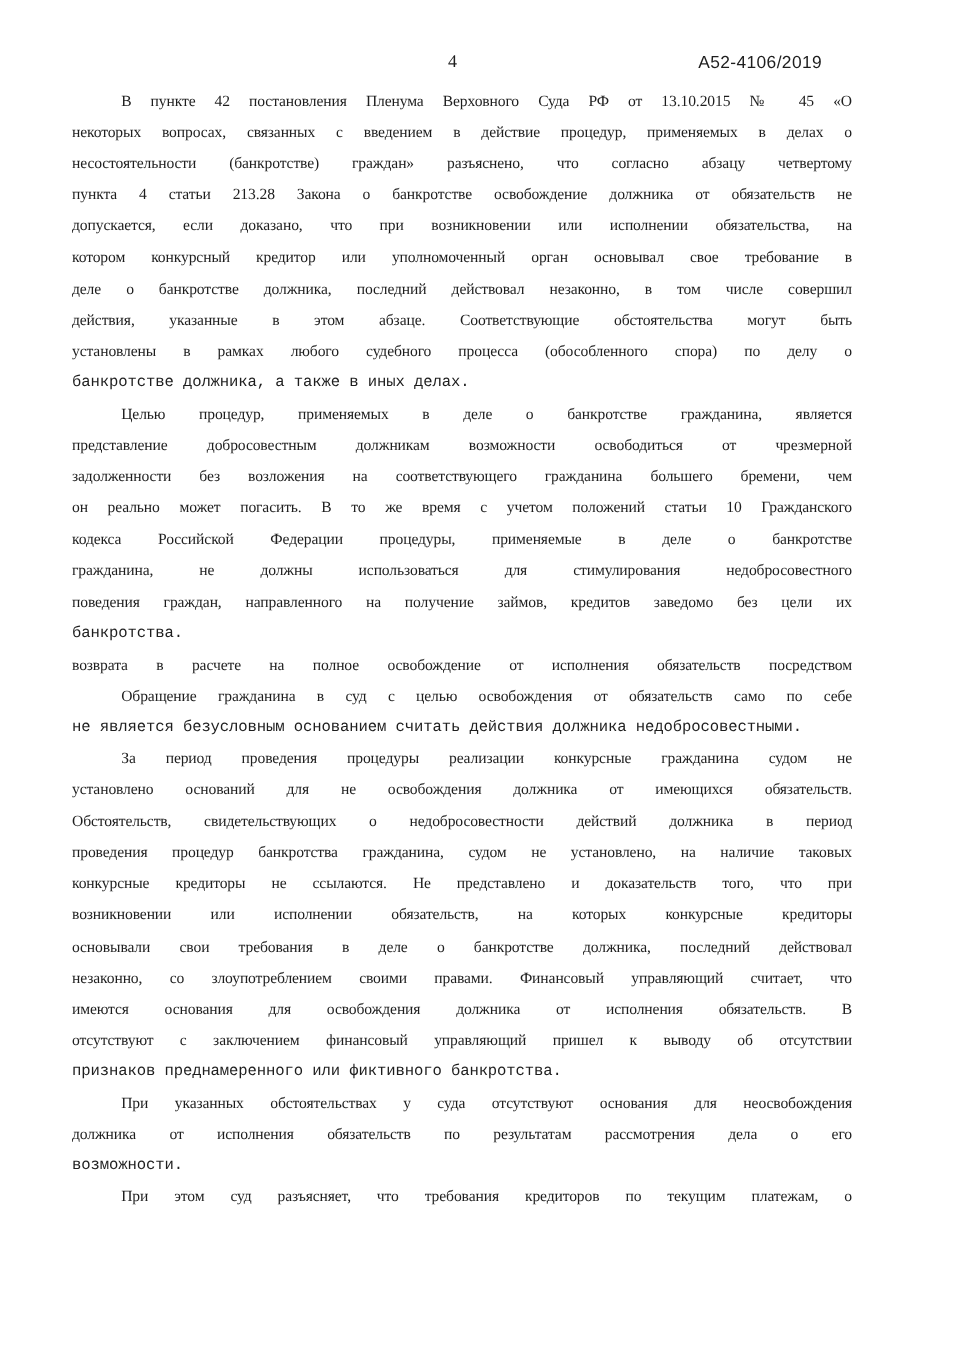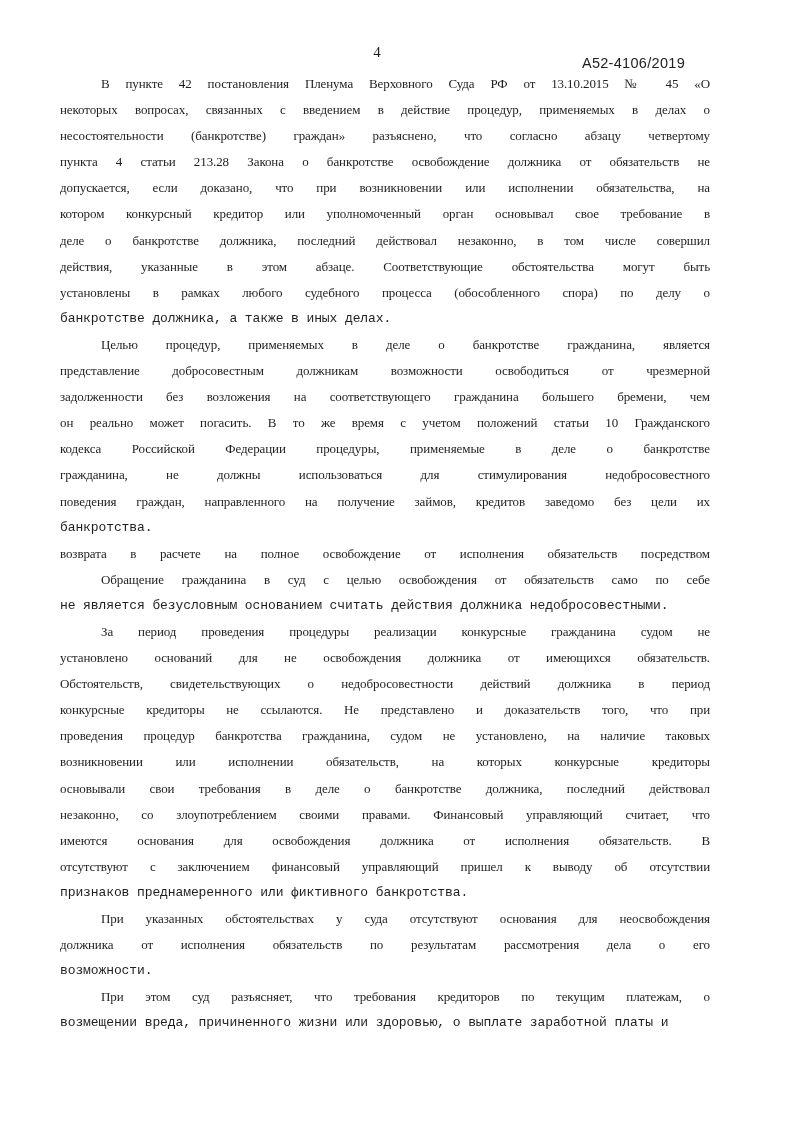--- a/index.html
+++ b/index.html
@@ -31,21 +31,21 @@
     left: 0;
     right: 16px;
     top: 0;
     text-align: center;
     font-family: "Liberation Serif", serif;
     font-size: 15px;
   }
   .casenum {
     position: absolute;
     right: 25px;
-    top: 11px;
+    top: 1px;
     font-family: "Liberation Sans", sans-serif;
     font-size: 14.5px;
     letter-spacing: 0.3px;
   }
   .bodytext {
     position: absolute;
     left: 60px;
     top: 71px;
     width: 650px;
     font-family: "Liberation Serif", serif;
@@ -104,32 +104,31 @@
         <div class="line">возврата в расчете на полное освобождение от исполнения обязательств посредством</div>
       </div>
       <div class="paragraph">
         <div class="line pfirst">Обращение гражданина в суд с целью освобождения от обязательств само по себе</div>
         <div class="line plast">не является безусловным основанием считать действия должника недобросовестными.</div>
       </div>
       <div class="paragraph">
         <div class="line pfirst">За период проведения процедуры реализации конкурсные гражданина судом не</div>
         <div class="line">установлено оснований для не освобождения должника от имеющихся обязательств.</div>
         <div class="line">Обстоятельств, свидетельствующих о недобросовестности действий должника в период</div>
+        <div class="line">проведения процедур банкротства гражданина, судом не установлено, на наличие таковых</div>
         <div class="line">конкурсные кредиторы не ссылаются. Не представлено и доказательств того, что при</div>
-        <div class="line">проведения процедур банкротства гражданина, судом не установлено, на наличие таковых</div>
         <div class="line">возникновении или исполнении обязательств, на которых конкурсные кредиторы</div>
         <div class="line">основывали свои требования в деле о банкротстве должника, последний действовал</div>
         <div class="line">незаконно, со злоупотреблением своими правами. Финансовый управляющий считает, что</div>
         <div class="line">имеются основания для освобождения должника от исполнения обязательств. В</div>
         <div class="line">отсутствуют с заключением финансовый управляющий пришел к выводу об отсутствии</div>
         <div class="line plast">признаков преднамеренного или фиктивного банкротства.</div>
       </div>
       <div class="paragraph">
         <div class="line pfirst">При указанных обстоятельствах у суда отсутствуют основания для неосвобождения</div>
         <div class="line">должника от исполнения обязательств по результатам рассмотрения дела о его</div>
         <div class="line plast">возможности.</div>
       </div>
       <div class="paragraph">
         <div class="line pfirst">При этом суд разъясняет, что требования кредиторов по текущим платежам, о</div>
-        <div class="line plast">возмещении вреда, причиненного жизни или здоровью, о выплате заработной платы и</div>
       </div>
     </main>
 </div>
 
 </body></html>

